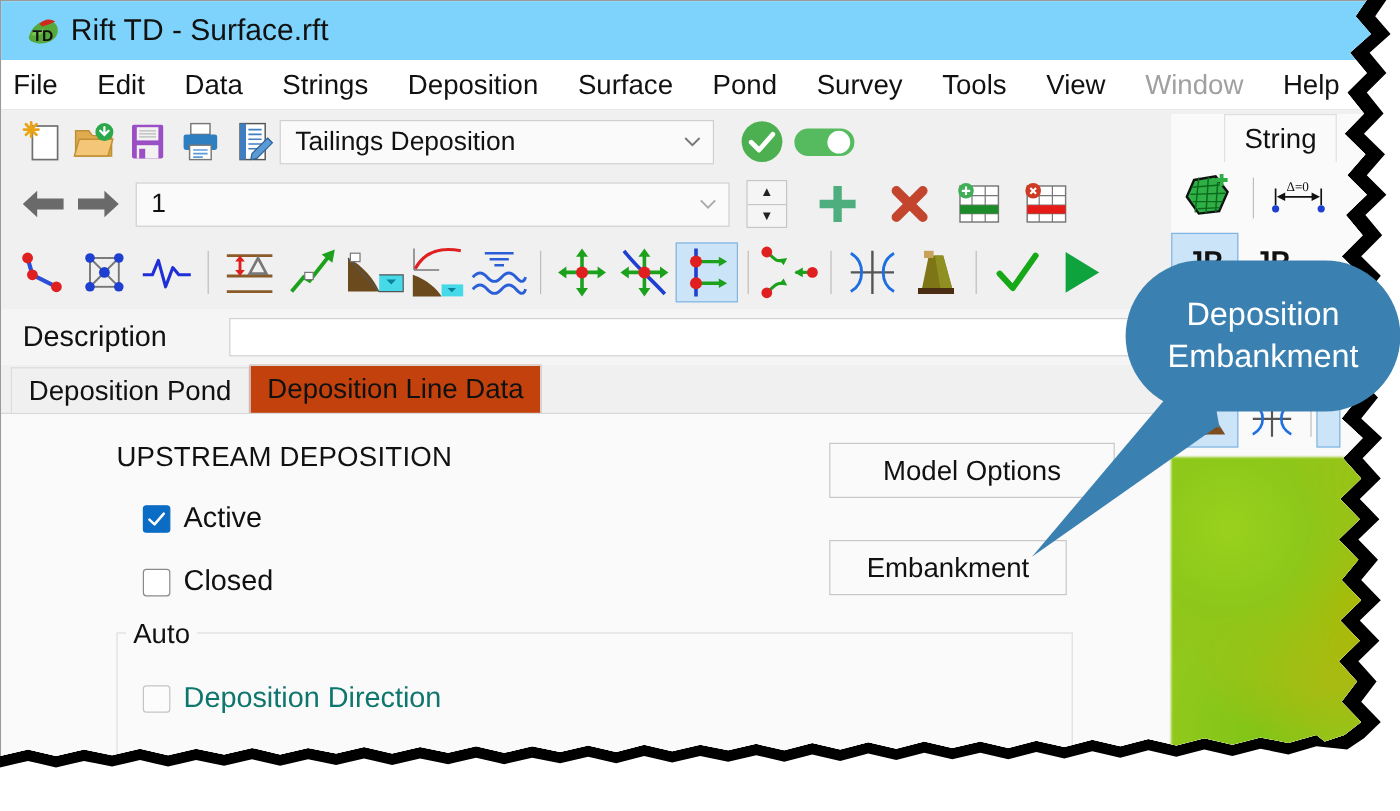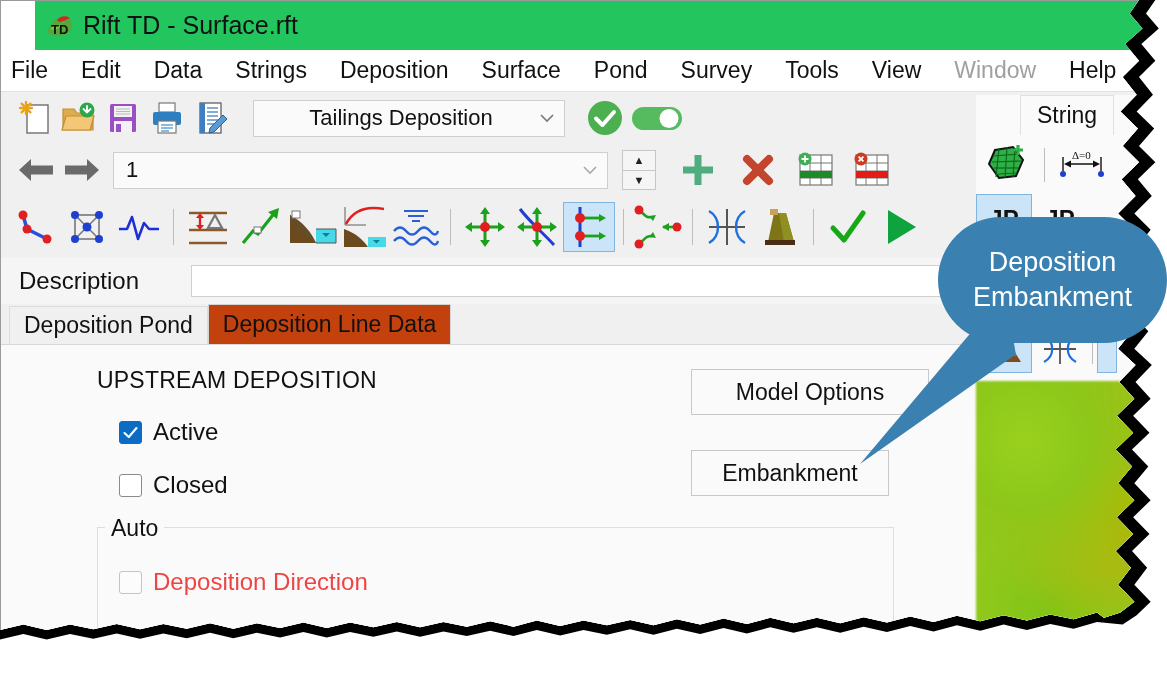--- a/index.html
+++ b/index.html
@@ -98,21 +98,21 @@
       14.0% 92.3%, 12.0% 93.1%, 10.0% 92.3%, 8.0% 93.1%, 6.0% 92.4%,
       4.0% 93.2%, 2.0% 92.4%, 0% 93.2%
     );
     background:#ffffff;overflow:hidden;
   }
 
   
   .win{position:absolute;left:0;top:0;width:1167px;height:676px;background:#fff;
        border-left:1px solid #9a9a9a;border-top:1px solid #9a9a9a;box-sizing:border-box;}
 
-  .titlebar{height:49px;background:#22c55e;display:flex;align-items:center;padding-left:10px;margin-left:34px;}
+  .titlebar{height:49px;background:#7dd3fc;display:flex;align-items:center;padding-left:20px;}
   .title-icon{width:30px;height:30px;position:relative;margin-right:8px;flex:none;}
   .title-text{font-size:25px;color:#111;white-space:nowrap;}
 
   .menubar{height:41px;background:#fff;display:flex;align-items:center;
            padding-left:10px;border-bottom:1px solid #e2e2e2;}
   .menu-item{font-size:23px;color:#111;margin-right:33px;white-space:nowrap;cursor:default;}
   .menu-item.dis{color:#a0a0a0;}
 
   .tbwrap{background:#f0f0f0;}
   .toolrow{display:flex;align-items:center;height:52px;padding-left:12px;}
@@ -145,21 +145,21 @@
   .tab.active{background:#c2410c;height:40px;border-color:#d4d4d4;}
 
   .pane{background:#fafafa;position:relative;height:100%;}
   .grouptitle{position:absolute;font-size:23px;color:#111;letter-spacing:0.2px;}
   .cbrow{position:absolute;display:flex;align-items:center;}
   .cb{width:23px;height:23px;border:1px solid #8a8a8a;background:#fff;border-radius:3px;
       box-sizing:border-box;flex:none;position:relative;}
   .cb.checked{background:#0a6cc4;border-color:#0a6cc4;}
   .cb.dis{border-color:#c4c4c4;background:#fcfcfc;}
   .cblbl{font-size:24px;color:#111;margin-left:11px;white-space:nowrap;text-align:right;}
-  .cblbl.dis{color:#ef4444;}
+  .cblbl.dis{color:#0f766e;}
 
   .fieldset{position:absolute;border:1px solid #dedede;background:transparent;}
   .fslegend{position:absolute;background:#fafafa;padding:0 6px;font-size:23px;color:#111;}
 
   .pbtn{position:absolute;background:#fafafa;border:1px solid #c8c8c8;display:flex;
         align-items:center;justify-content:center;font-size:23px;color:#111;box-sizing:border-box;}
 
   
   .rpanel{position:absolute;background:#fafafa;}
   .rtabstrip{position:absolute;display:flex;align-items:flex-end;}
@@ -278,21 +278,21 @@
                   <line x1="14" y1="9" x2="25" y2="9"></line>
                   <line x1="14" y1="13" x2="25" y2="13"></line>
                   <line x1="14" y1="17" x2="25" y2="17"></line>
                   <line x1="14" y1="21" x2="25" y2="21"></line>
                   <line x1="14" y1="25" x2="22" y2="25"></line>
                 </g>
             <path d="M30 16 L34 20 L21 33 L16 34 L17 29 Z" fill="#5b9bd5" stroke="#2c6196" stroke-width="1"></path>
           </svg>
         </div>
 
-        <div class="combo" style="width:312px;margin-left:20px;text-align:center;">
+        <div class="combo" style="width:362px;margin-left:0;">
           <div class="ctext">Tailings Deposition</div>
           <svg class="chev" viewBox="0 0 22 22">
             <path d="M5 8 L11 14 L17 8" stroke="#777" stroke-width="1.6" fill="none"></path>
           </svg>
         </div>
 
         <div class="tbtn" style="margin-left:18px;">
           <svg width="40" height="40" viewBox="0 0 40 40">
             <circle cx="20" cy="20" r="17" fill="#4caf50"></circle>
             <path d="M11 20.5 L17.5 27 L29 14" stroke="#fff" stroke-width="4" fill="none" stroke-linecap="round" stroke-linejoin="round"></path>

